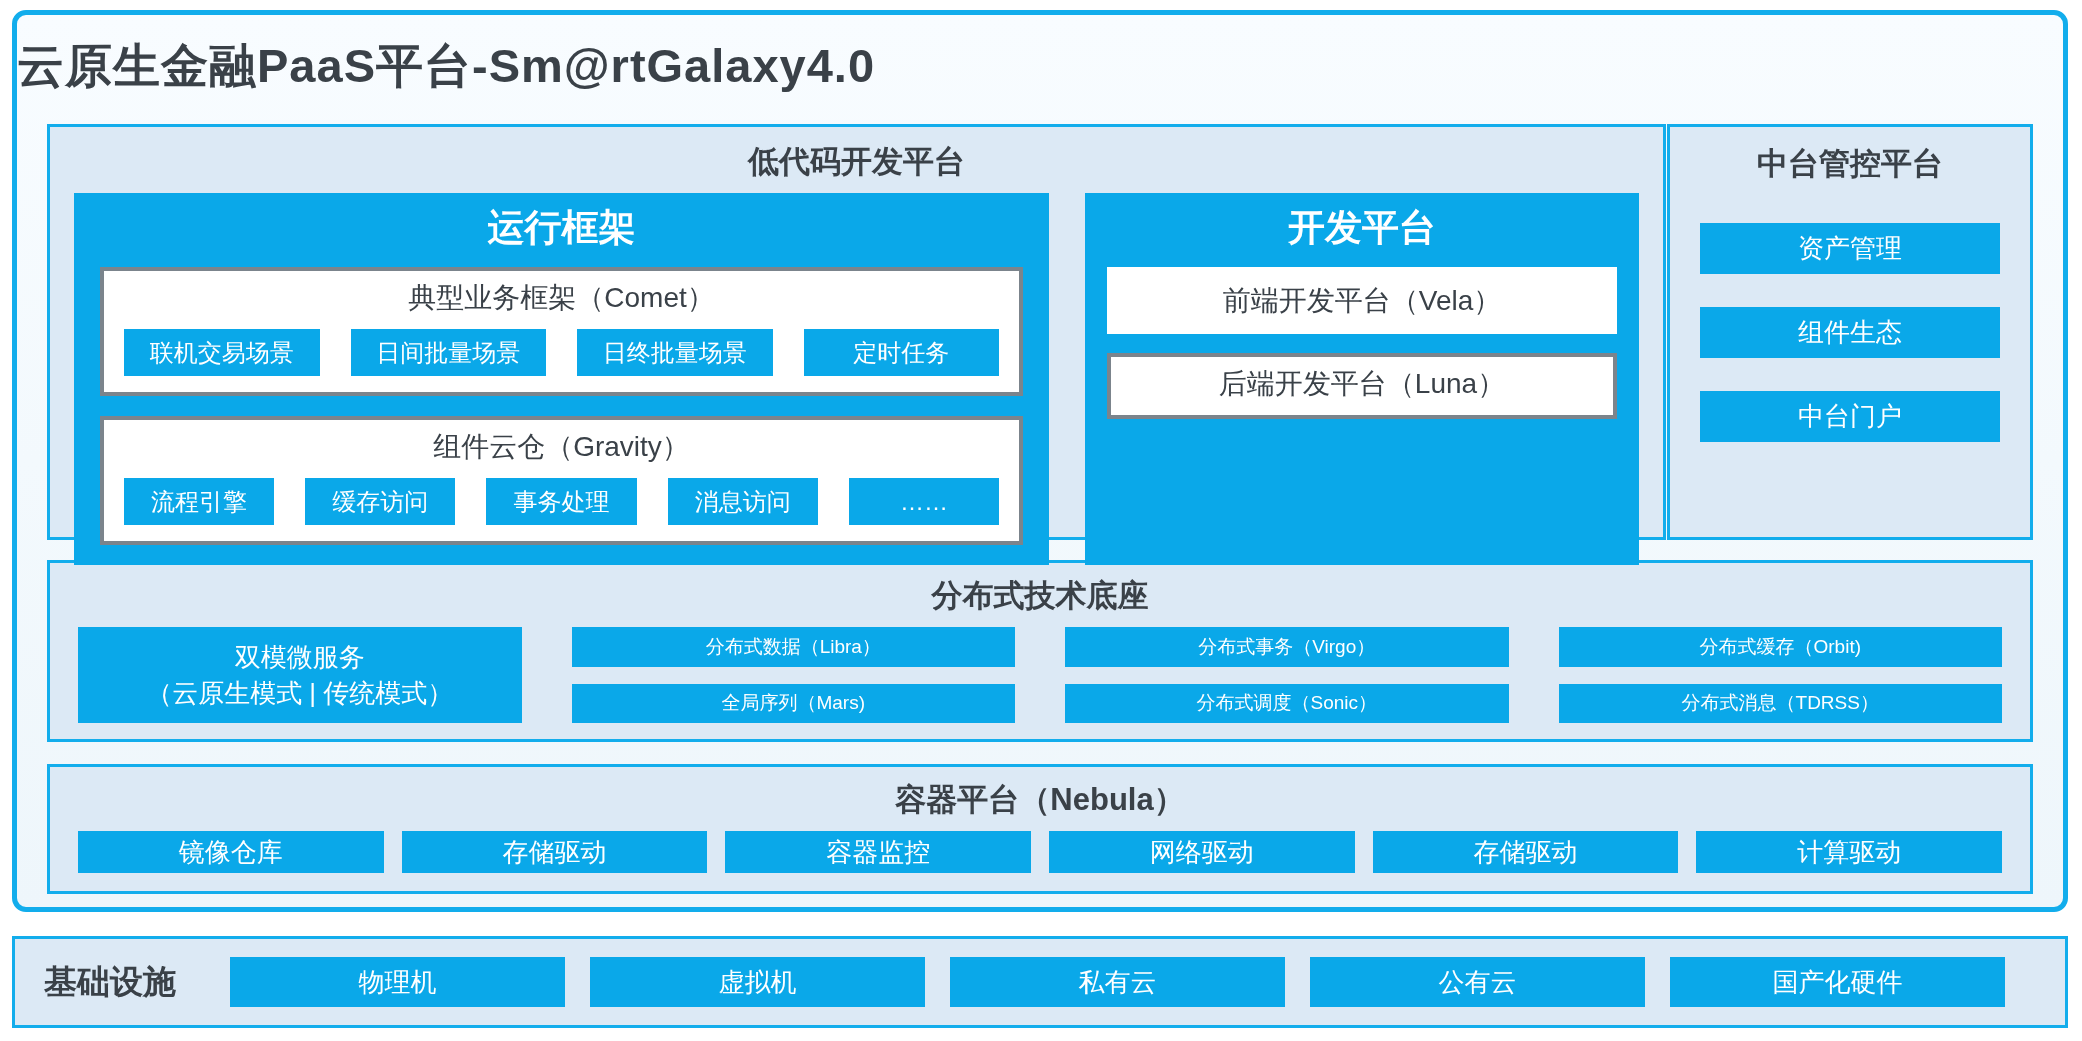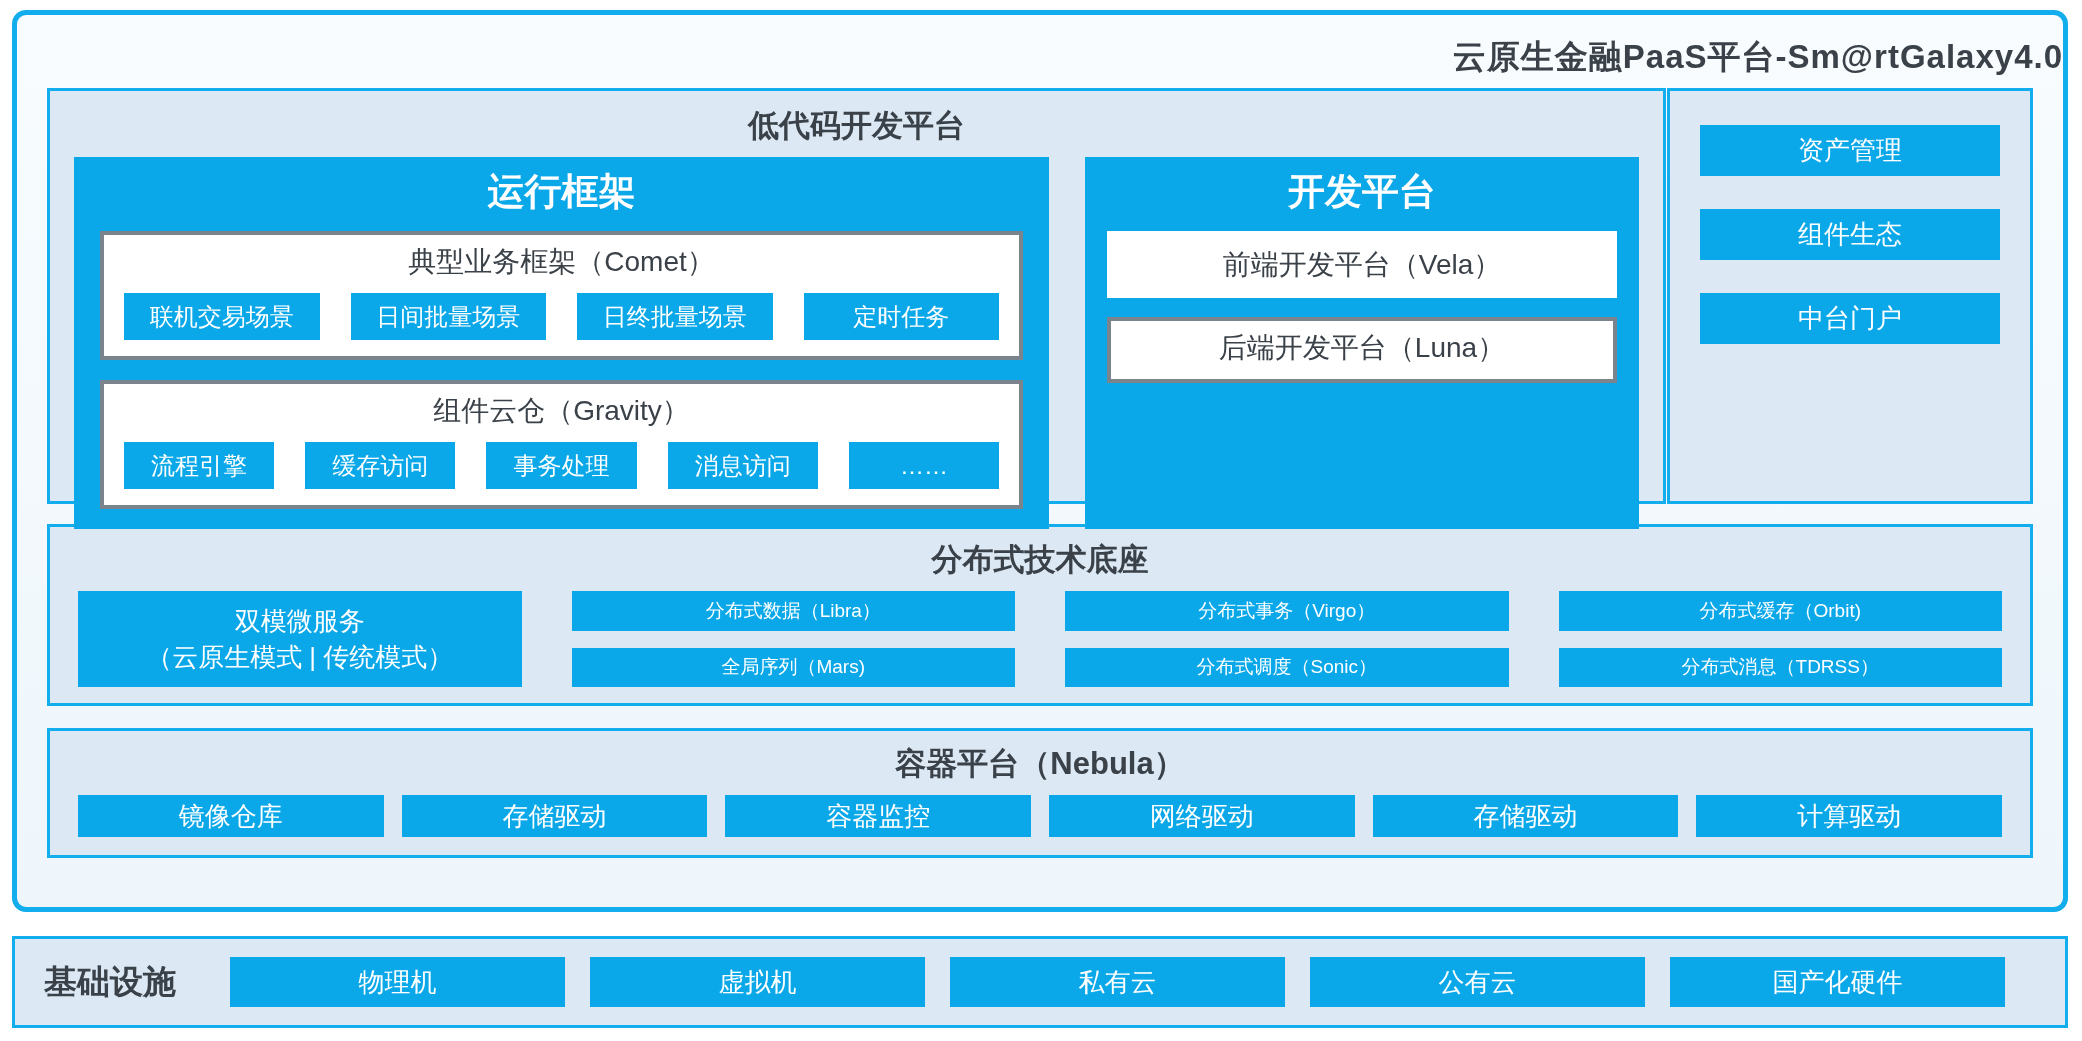--- a/index.html
+++ b/index.html
@@ -13,28 +13,28 @@
   html,body { background:#fff; }
   body { font-family:"Liberation Sans","DejaVu Sans",sans-serif; }
   .page { position:relative; width:2082px; height:1041px; background:#fff; overflow:hidden; }
 
   .outer {
     position:absolute; left:12px; top:10px; width:2056px; height:902px;
     border:5px solid var(--panel_border); border-radius:14px;
     background:linear-gradient(180deg,#f8fcff 0%, #eef6fb 100%);
   }
   .title {
-    margin-top:20px; text-align:right;
-    font-size:33px; font-weight:700; color:var(--text_dark); letter-spacing:1px;
+    margin-top:20px; text-align:left;
+    font-size:47px; font-weight:700; color:var(--text_dark); letter-spacing:1px;
   }
 
   .panel { background:var(--panel_bg); border:3px solid var(--panel_border); }
   .panel-title { text-align:center; font-size:31px; font-weight:700; color:var(--text_dark); padding:10px 0; }
 
-  .top-row { display:flex; gap:1px; margin:8px 30px 0; height:416px; }
+  .top-row { display:flex; gap:1px; margin:26px 30px 0; height:416px; }
 
   .lowcode { flex:1; display:flex; flex-direction:column; padding:4px 24px 16px; }
   .lowcode-body { display:flex; gap:36px; flex:1; }
 
   .block { background:var(--accent); display:flex; flex-direction:column; }
   .runtime { flex:1.81; padding:2px 26px 20px; }
   .dev { flex:1; padding:2px 22px 20px; }
   .block-title { color:#fff; font-size:37px; font-weight:700; text-align:center; padding:8px 0 14px; }
 
   .whitebox { background:#fff; }
@@ -124,20 +124,21 @@
 
             <div class="whitebox bordered luna">
               <div class="wb-title">后端开发平台（Luna）</div>
             </div>
           </div>
 
         </div>
       </div>
 
       <div class="panel mid">
+        <div class="panel-title">中台管控平台</div>
         <div class="mid-list">
           <div class="btn mid-btn">资产管理</div>
           <div class="btn mid-btn">组件生态</div>
           <div class="btn mid-btn">中台门户</div>
         </div>
       </div>
 
     </div>
 
     <div class="panel dist">

